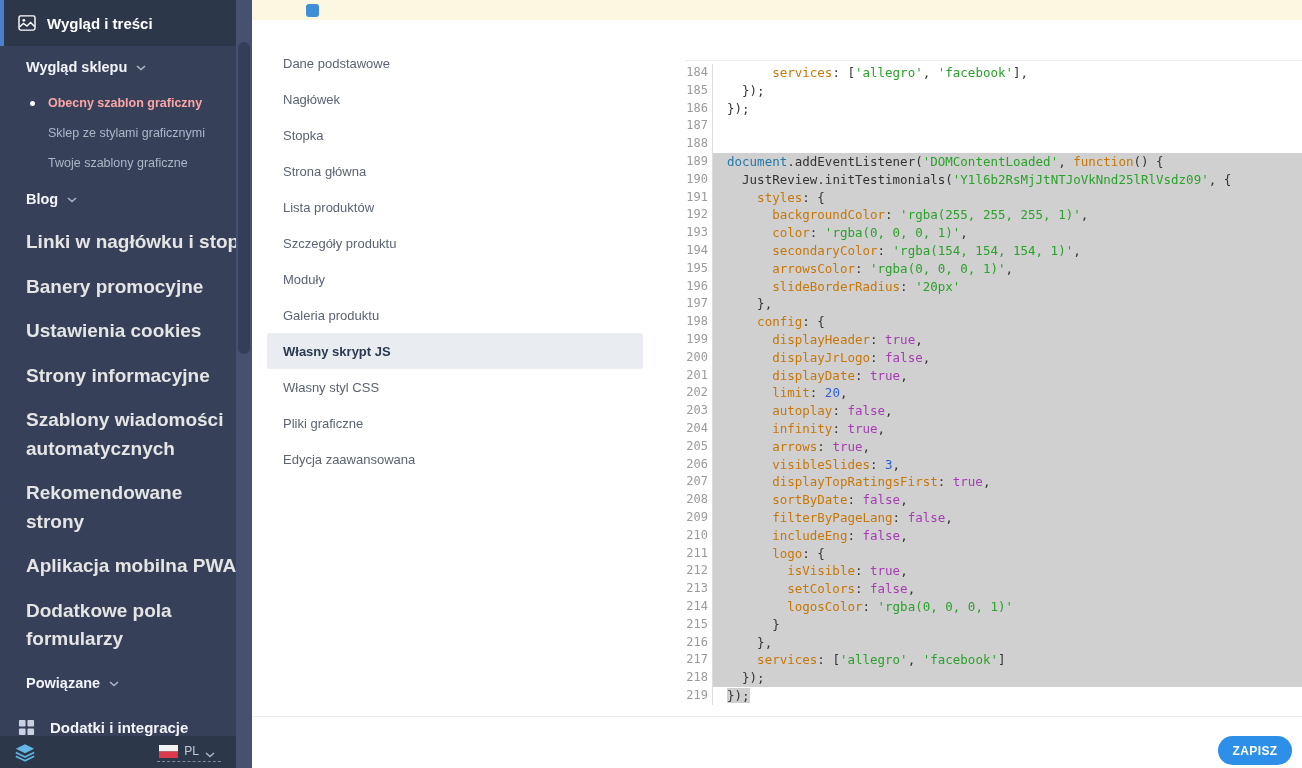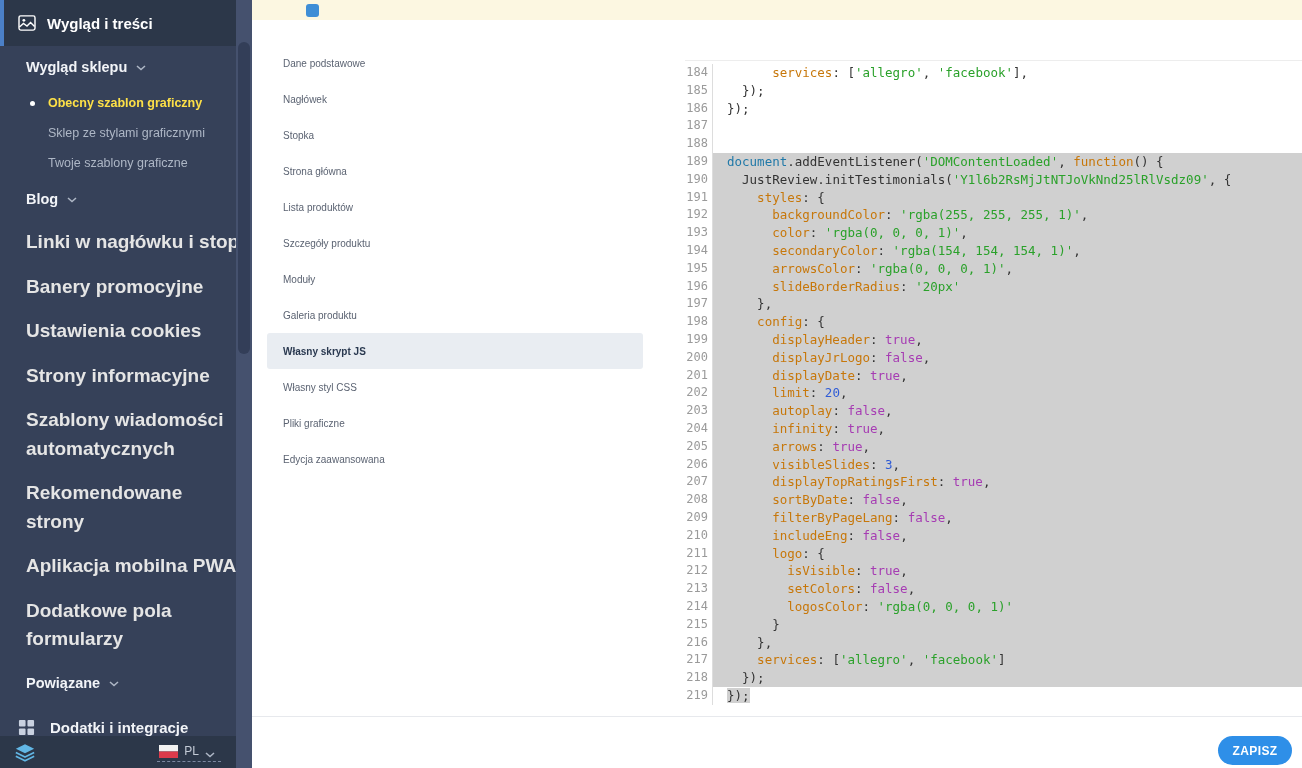--- a/index.html
+++ b/index.html
@@ -5,39 +5,39 @@
 *{box-sizing:border-box;margin:0;padding:0}
 html,body{width:1302px;height:768px}
 body{font-family:"Liberation Sans",sans-serif;background:#fff;position:relative;overflow:hidden;color:#333}
 
 
 .sidebar{position:absolute;left:0;top:0;width:280px;height:768px;background:var(--ui-sidebar,#364159);color:#cdd4e0}
 .sb-header{height:46px;display:flex;align-items:center;gap:11px;background:#2c3749;border-left:4px solid #4b80c8;padding-left:14px;color:#fff;font-size:15px;font-weight:bold;cursor:pointer}
 .sb-nav{padding-top:0}
 .sb-group{display:flex;align-items:center;gap:9px;padding:13px 16px 13px 26px;font-size:14.5px;font-weight:bold;color:#f2f4f8;cursor:pointer}
 .sb-sub{position:relative;padding:8px 16px 8px 48px;font-size:12.5px;color:#aeb7c6;cursor:pointer}
-.sb-sub.active{color:#fde047;font-weight:bold}
+.sb-sub.active{color:#fca5a5;font-weight:bold}
 .sb-bullet{position:absolute;left:30px;top:13px;width:5px;height:5px;border-radius:50%;background:#fff}
 .sb-item{padding:8px 16px 8px 26px;font-size:19px;font-weight:bold;color:#e5e5e5;line-height:1.5;white-space:pre-line;cursor:pointer}
 .sb-section{display:flex;align-items:center;gap:14px;padding:15px 16px;font-size:15px;font-weight:bold;color:#f2f4f8;cursor:pointer}
 .sb-section .ico{display:inline-flex;width:20px;justify-content:center;color:#c9d1e0}
 .sb-chevron{display:inline-flex;color:#aeb7c6;margin-top:2px}
 .sb-footer{position:absolute;bottom:0;left:0;width:236px;height:32px;background:#2c3749;display:flex;align-items:center;justify-content:space-between;padding:0 15px}
 .sb-layers{color:#62b7e6;display:inline-flex;cursor:pointer}
 .sb-lang{display:flex;align-items:flex-end;gap:6px;font-size:12px;color:#c3cad6;border-bottom:1px dashed #7c87a0;padding:2px 6px 3px 2px;cursor:pointer}
 .sb-scrollbar{position:absolute;left:236px;top:0;width:16px;height:768px;background:#45516e}
 .sb-thumb{position:absolute;left:2px;top:42px;width:12px;height:312px;background:#333e58;border-radius:6px}
 
 
 .main{position:absolute;left:252px;top:0;right:0;height:768px;background:#fff}
 .banner{position:absolute;left:0;top:0;right:0;height:20px;background:var(--ui-banner,#fcf7e1)}
 .banner-icon{position:absolute;left:54px;top:4px;width:13px;height:13px;border-radius:3px;background:#3f8ed6;cursor:pointer}
 
 .menu{position:absolute;left:15px;top:45px;width:376px}
-.menu-item{height:36px;display:flex;align-items:center;padding-left:16px;font-size:10px;color:#5b6372;border-radius:3px;cursor:pointer}
+.menu-item{height:36px;display:flex;align-items:center;padding-left:16px;font-size:13px;color:#5b6372;border-radius:3px;cursor:pointer}
 .menu-item.active{background:#e9edf2;color:#2a3950;font-weight:bold}
 
 
 .editor{position:absolute;left:433px;top:60px;right:0;border-top:1px solid #ededed;font-family:"DejaVu Sans Mono",monospace;font-size:12.5px;line-height:17.8px;padding-top:3px;cursor:text}
 .code-line{display:flex}
 .gutter{flex:0 0 28px;text-align:right;padding-right:4px;color:var(--c-gutter_text,#9a9a9a);border-right:1px solid #ddd;background:#fff;font-size:12px}
 .code{flex:1;white-space:pre;padding-left:14px;color:var(--c-plain,#333)}
 .code-line.sel .code{background:var(--c-selection,#d0d0d0)}
 .code-line.partial .code{background:#fff}
 .code-line.partial .toks{background:var(--c-selection,#d0d0d0)}

